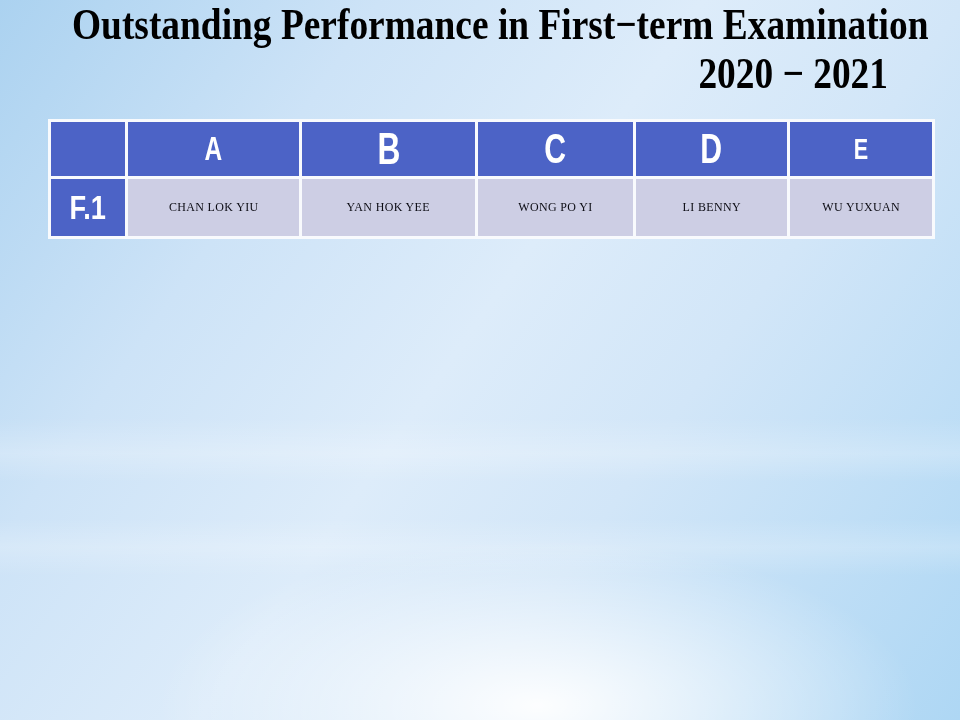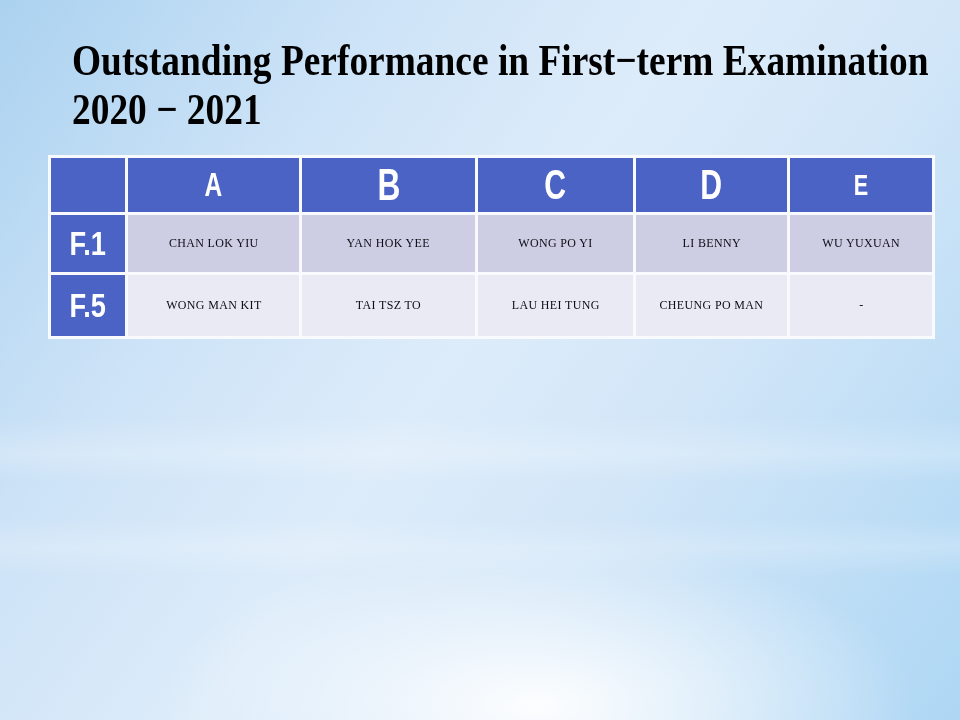--- a/index.html
+++ b/index.html
@@ -9,22 +9,21 @@
   .slide {
     position: relative;
     width: 960px; height: 720px;
     background:
       radial-gradient(ellipse 55% 32% at 56% 98%, rgba(255,255,255,0.95) 0%, rgba(255,255,255,0) 72%),
       linear-gradient(180deg, rgba(255,255,255,0) 58%, rgba(255,255,255,0.22) 63%, rgba(255,255,255,0) 67%, rgba(255,255,255,0) 72%, rgba(255,255,255,0.20) 76%, rgba(255,255,255,0) 80%),
       linear-gradient(125deg, #abd2f0 0%, #cde3f7 26%, #ddecfa 48%, #d2e6f8 66%, #aed7f4 100%);
   }
 
   .title-block {
-    padding-top: 36px;
-    text-align: left;
+    text-align: right;
     color: #000;
   }
   .title-line {
     font-weight: bold;
     font-size: 44px;
     line-height: 1.12;
     white-space: nowrap;
     transform: scaleX(0.85);
     transform-origin: 50% 50%;
   }
@@ -125,23 +124,15 @@
     </thead>
     <tbody>
       <tr>
         <td class="row-label"><span>F.1</span></td>
         <td class="data"><span class="name">CHAN LOK YIU</span></td>
         <td class="data"><span class="name">YAN HOK YEE</span></td>
         <td class="data"><span class="name">WONG PO YI</span></td>
         <td class="data"><span class="name">LI BENNY</span></td>
         <td class="data"><span class="name">WU YUXUAN</span></td>
       </tr>
-      <tr>
-        <td class="row-label"><span>F.5</span></td>
-        <td class="data"><span class="name">WONG MAN KIT</span></td>
-        <td class="data"><span class="name">TAI TSZ TO</span></td>
-        <td class="data"><span class="name">LAU HEI TUNG</span></td>
-        <td class="data"><span class="name">CHEUNG PO MAN</span></td>
-        <td class="data"><span class="name">-</span></td>
-      </tr>
     </tbody>
   </table>
 </div>
 
 </body></html>

